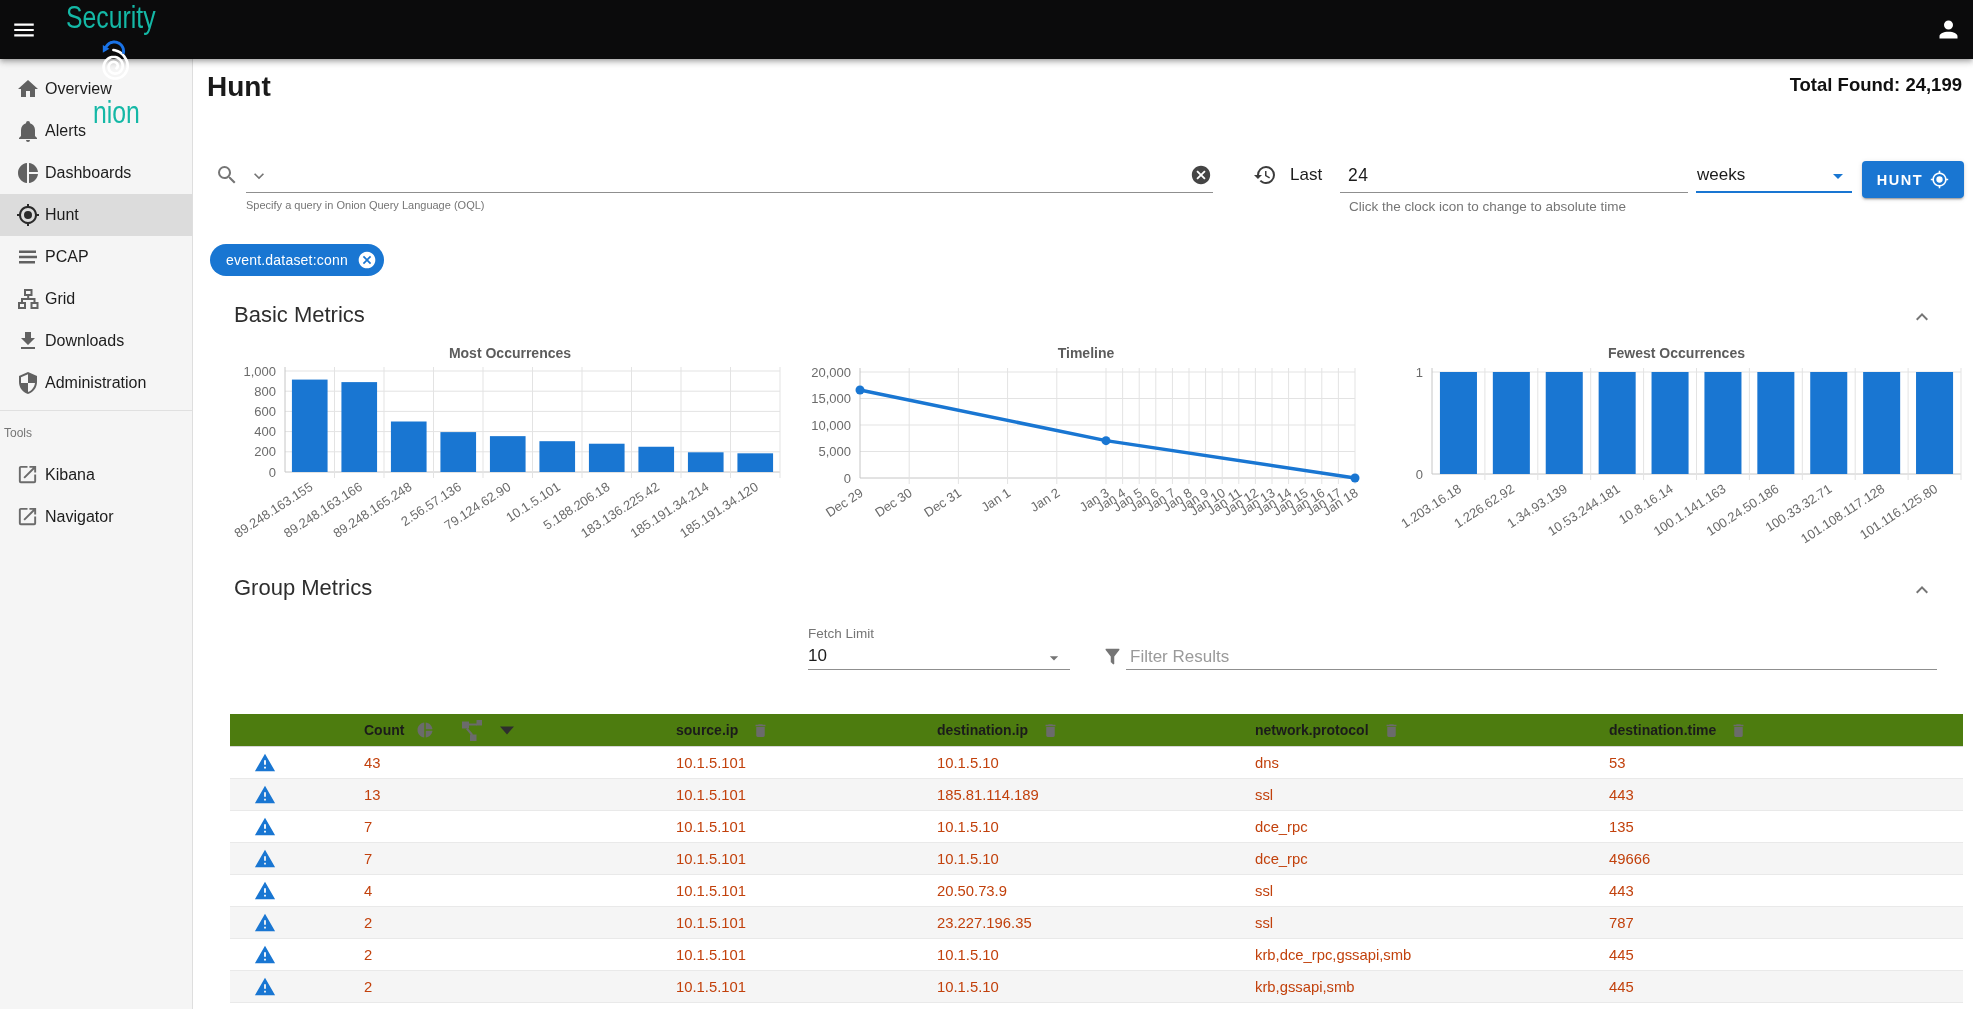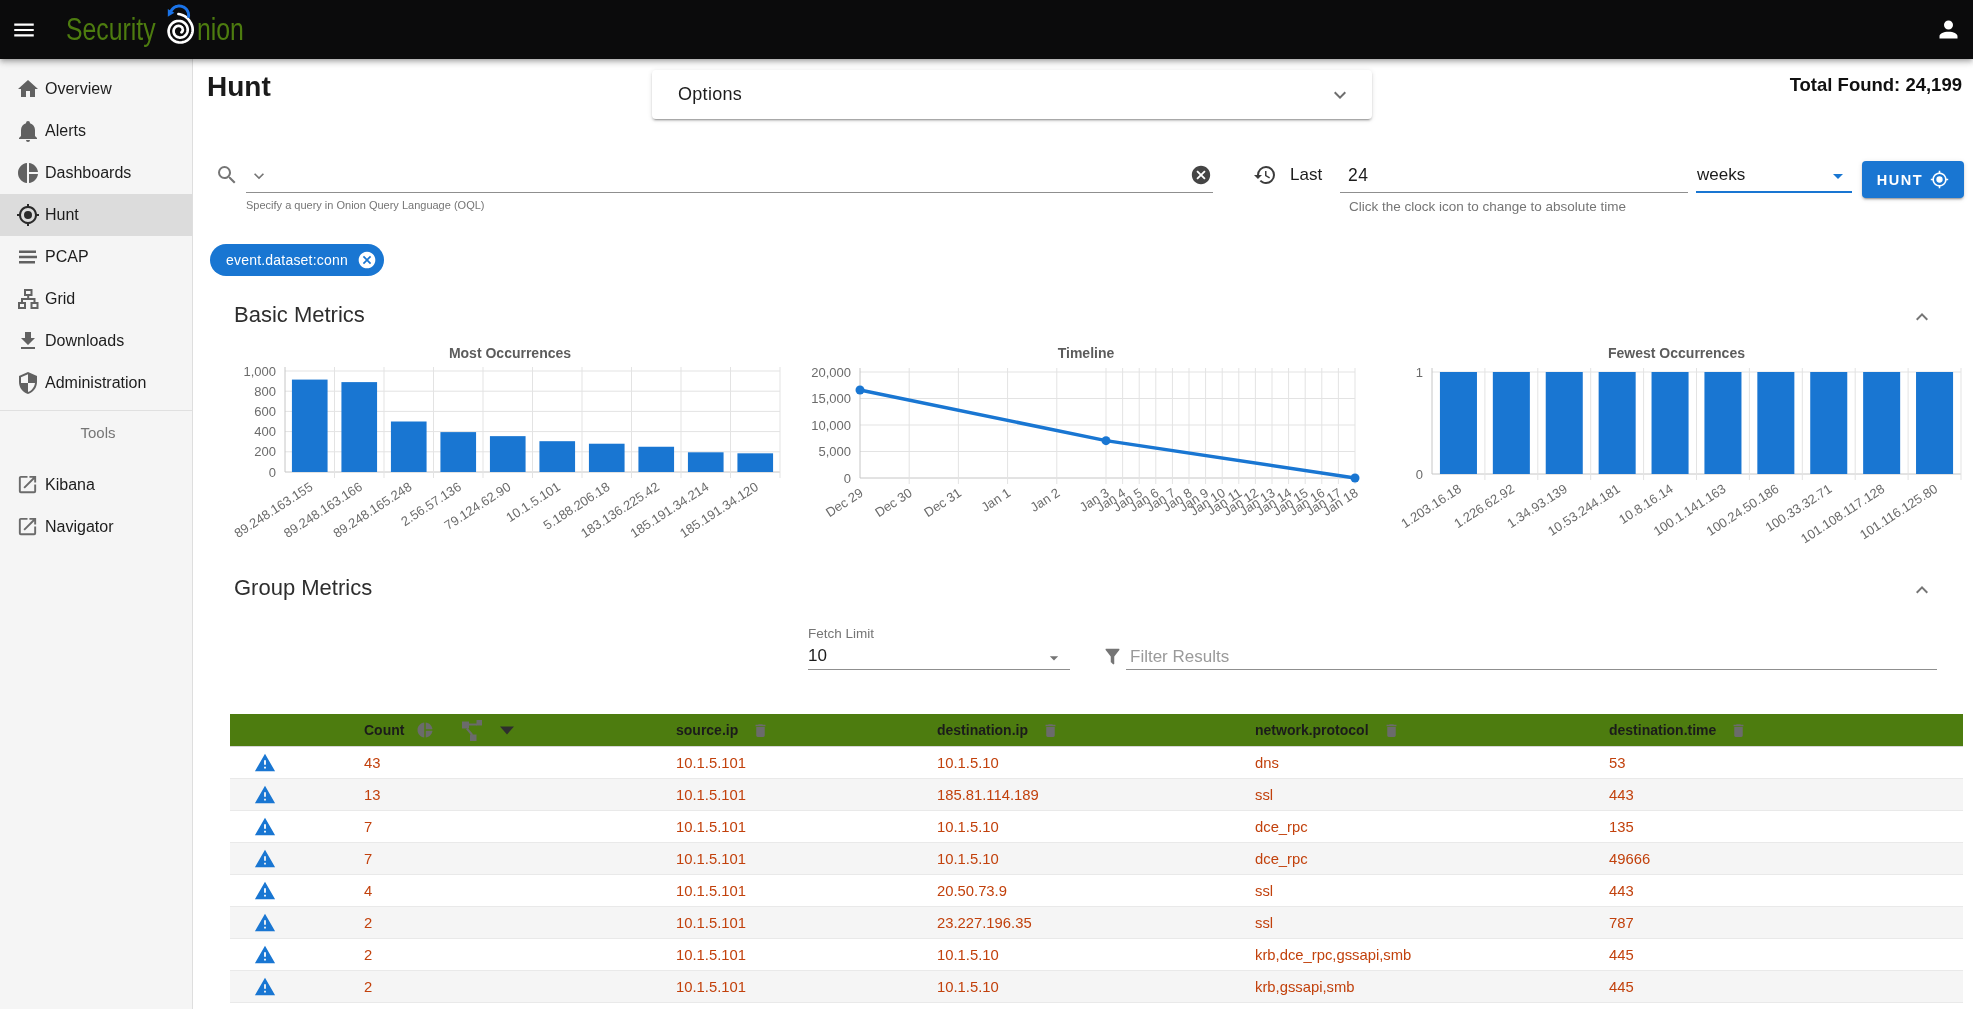--- a/index.html
+++ b/index.html
@@ -6,36 +6,36 @@
   html,body { width:1973px; height:1009px; overflow:hidden; background:#fff;
     font-family:"Liberation Sans", sans-serif; position:relative; }
   .abs { position:absolute; }
   svg { display:block; }
 
   
   #appbar { position:absolute; left:0; top:0; width:1973px; height:59px; background:#0b0b0c;
     box-shadow:0 2px 4px -1px rgba(0,0,0,.2), 0 4px 5px 0 rgba(0,0,0,.14), 0 1px 10px 0 rgba(0,0,0,.12);
     z-index:30; display:flex; align-items:center; }
   #menu-btn { position:absolute; left:11px; top:17px; width:26px; height:26px; background:none; border:none; cursor:pointer; }
-  #logo { position:absolute; left:66px; top:0; height:59px; display:flex; align-items:center; color:#4d7c0f;
-    font-size:31px; font-weight:400; }
+  #logo { position:absolute; left:66px; top:0; height:59px; display:flex; align-items:center; color:#14b8a6;
+    font-size:31px; font-weight:400;flex-direction:column; }
   #logo .lg-txt { position:relative; top:0px; display:inline-block; }
   #logo .lg-left { transform:scaleX(0.8); transform-origin:left center; }
   #logo .lg-right { transform:scaleX(0.8); transform-origin:left center; }
   #account-btn { position:absolute; right:11px; top:16px; width:27px; height:27px; background:none; border:none; cursor:pointer; }
 
   
   #sidebar { position:absolute; left:0; top:59px; width:193px; bottom:0; background:#f5f5f5;
     border-right:1px solid #dedede; z-index:10; }
   .side-item { position:relative; height:42px; display:flex; align-items:center; cursor:pointer; }
   .side-item .s-icon { position:absolute; left:16px; top:9px; width:24px; height:24px; }
   .side-item .s-label { position:absolute; left:45px; font-size:16px; color:#1d1d1d; }
   .side-item.active { background:#dcdcdc; }
   #side-divider { height:1px; background:#e0e0e0; margin-top:6px; }
-  #tools-header { margin:12px 0 21px 4px; font-size:15px; color:#757575; height:20px; line-height:20px;text-align:center; }
+  #tools-header { margin:12px 0 11px 4px; font-size:12px; color:#757575; height:20px; line-height:20px; }
 
   
   #main { position:absolute; left:194px; top:59px; right:0; bottom:0; background:#fff; }
   
 
   #page-title { position:absolute; left:13px; top:12px; font-size:28px; font-weight:700; color:#1a1a1a; }
   #options-panel { position:absolute; left:458px; top:11px; width:720px; height:49px; background:#fff; border-radius:4px;
     box-shadow:0 3px 1px -2px rgba(0,0,0,.2), 0 2px 2px 0 rgba(0,0,0,.14), 0 1px 5px 0 rgba(0,0,0,.12);
     display:flex; align-items:center; cursor:pointer; }
   #options-panel .op-label { margin-left:26px; font-size:18px; letter-spacing:.3px; color:#1c1c1c; }
@@ -213,28 +213,20 @@
           </svg>
         </span>
         <span class="s-label">Navigator</span>
       </div>
     </div>
 </nav>
 
 <main id="main">
   <h1 id="page-title">Hunt</h1>
 
-  <div id="options-panel">
-    <span class="op-label">Options</span>
-    <span class="op-chev">
-        <svg width="24" height="24" viewBox="0 0 24 24">
-          <path d="M7.41,8.58L12,13.17L16.59,8.58L18,10L12,16L6,10L7.41,8.58Z" fill="#6e6e6e"></path>
-        </svg>
-      </span>
-  </div>
 
   <div id="total-found"><span>Total Found:</span> <span>24,199</span></div>
 
   <span id="search-icon">
       <svg width="24" height="24" viewBox="0 0 24 24">
         <path d="M9.5,3A6.5,6.5 0 0,1 16,9.5C16,11.11 15.41,12.59 14.44,13.73L14.71,14H15.5L20.5,19L19,20.5L14,15.5V14.71L13.73,14.44C12.59,15.41 11.11,16 9.5,16A6.5,6.5 0 0,1 3,9.5A6.5,6.5 0 0,1 9.5,3M9.5,5C7,5 5,7 5,9.5C5,12 7,14 9.5,14C12,14 14,12 14,9.5C14,7 12,5 9.5,5Z" fill="#757575"></path>
       </svg>
     </span>
   <span id="search-chevron">
       <svg width="20" height="20" viewBox="0 0 24 24">

